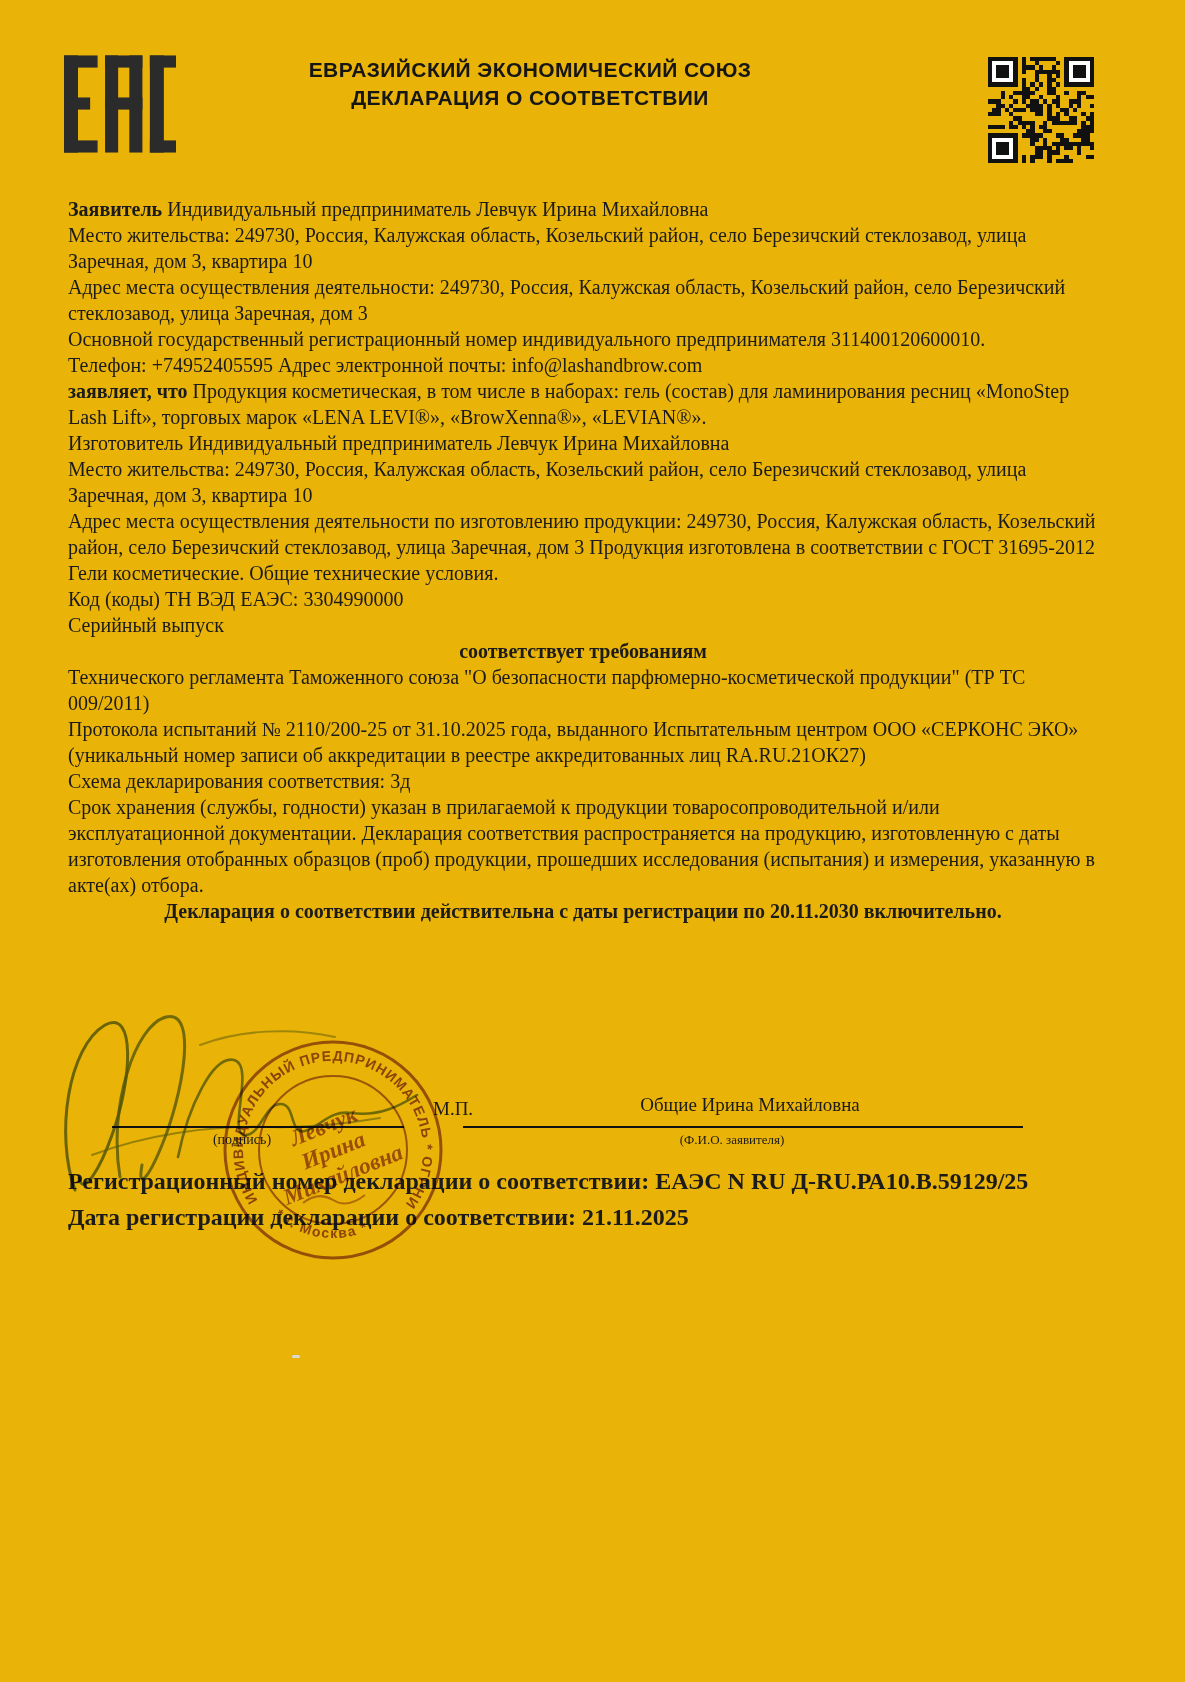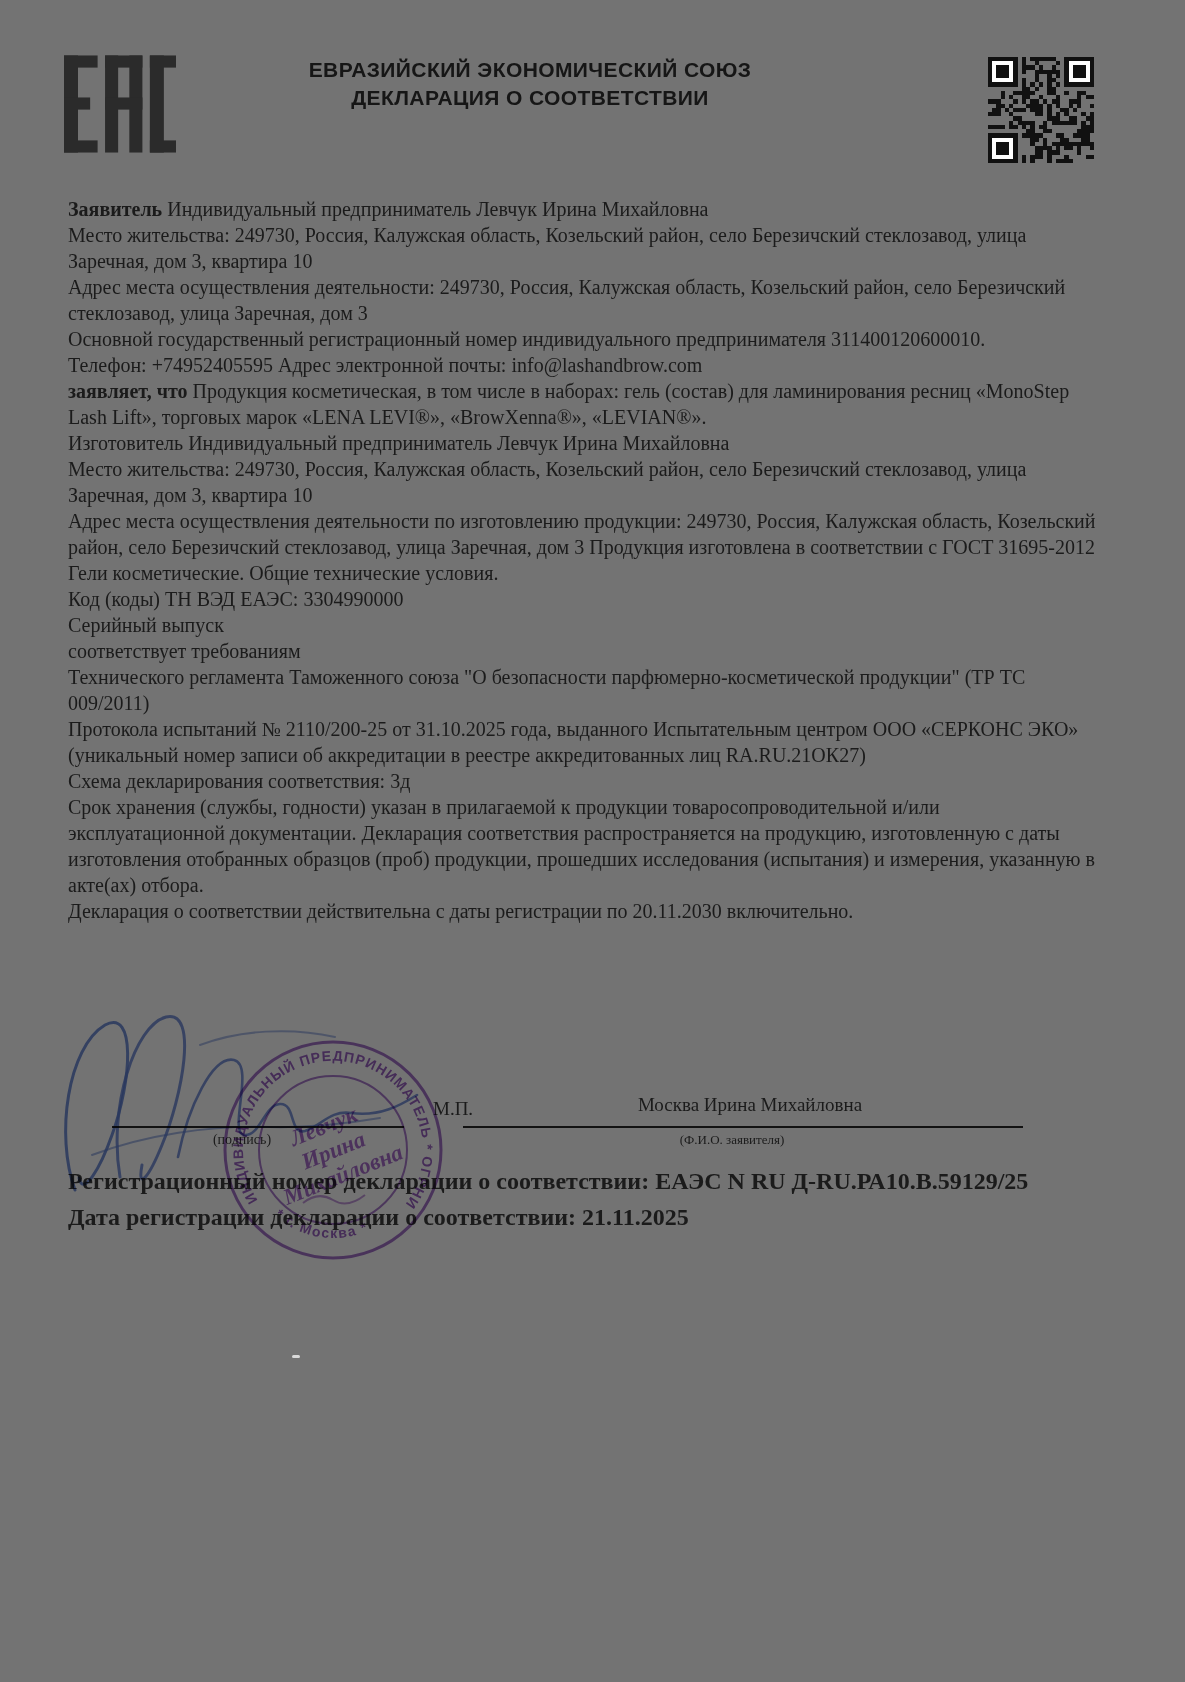--- a/index.html
+++ b/index.html
@@ -1,18 +1,18 @@
 <!DOCTYPE html>
 <html lang="ru"><head>
 <meta charset="utf-8">
 <style>
   html,body{margin:0;padding:0;background:#9a9a9a;}
   .page{
     position:relative;width:1185px;height:1682px;margin:0 auto;
-    background:#737373;overflow:hidden;
+    background:#eab308;overflow:hidden;
     font-family:"Liberation Serif","DejaVu Serif",serif;
     color:#1b1b1b;
   }
   
   .eac-logo{position:absolute;left:64px;top:52px;width:112px;height:104px;}
   .doc-title{
     position:absolute;left:240px;top:56px;width:580px;text-align:center;
     font-family:"Liberation Sans","DejaVu Sans",sans-serif;
     font-weight:bold;font-size:21px;line-height:28px;color:#161616;letter-spacing:.4px;
   }
@@ -23,21 +23,21 @@
     font-size:20px;line-height:26px;
   }
   .content .line{margin:0;}
   b.lbl{font-weight:bold;}
   .mt-declares{margin-top:21px;}
   .mt-manuf{margin-top:28px;}
   .mt-code{margin-top:8px;}
   .mt-req{margin-top:6px;}
   .mt-add{margin-top:6px;}
   .mt-valid{margin-top:16px;}
-  .bold-line{font-weight:normal;}
+  .bold-line{font-weight:bold;text-align:center;}
   
   .mp{position:absolute;left:433px;top:1098px;font-size:19px;}
   .fio-name{position:absolute;left:520px;top:1094px;width:460px;text-align:center;font-size:19px;}
   .sig-line{position:absolute;height:2px;background:#121212;top:1126px;}
   .sig-line.left{left:112px;width:292px;}
   .sig-line.right{left:463px;width:560px;}
   .sig-caption{position:absolute;top:1132px;text-align:center;font-size:14px;}
   .sig-caption.left{left:96px;width:292px;}
   .sig-caption.right{left:452px;width:560px;font-size:13px;}
   .reg-line{position:absolute;left:68px;font-weight:bold;font-size:24px;text-align:right;}
@@ -323,21 +323,21 @@
 
     <div class="line">Протокола испытаний № 2110/200-25 от 31.10.2025 года, выданного Испытательным центром ООО «СЕРКОНС ЭКО» (уникальный номер записи об аккредитации в реестре аккредитованных лиц RA.RU.21ОК27)</div>
     <div class="line">Схема декларирования соответствия: 3д</div>
 
     <div class="line">Срок хранения (службы, годности) указан в прилагаемой к продукции товаросопроводительной и/или эксплуатационной документации. Декларация соответствия распространяется на продукцию, изготовленную с даты изготовления отобранных образцов (проб) продукции, прошедших исследования (испытания) и измерения, указанную в акте(ах) отбора.</div>
 
     <div class="line bold-line mt-valid">Декларация о соответствии действительна с даты регистрации по 20.11.2030 включительно.</div>
   </div>
 
   <div class="mp">М.П.</div>
-  <div class="fio-name">Москва Ирина Михайловна</div>
+  <div class="fio-name">Общие Ирина Михайловна</div>
   <div class="sig-line left"></div>
   <div class="sig-line right"></div>
   <div class="sig-caption left">(подпись)</div>
   <div class="sig-caption right">(Ф.И.О. заявителя)</div>
 
   <div class="reg-line num">Регистрационный номер декларации о соответствии: ЕАЭС N RU Д-RU.РА10.В.59129/25</div>
   <div class="reg-line date">Дата регистрации декларации о соответствии: 21.11.2025</div>
 
   <svg class="signature-svg" viewBox="0 0 390 230" fill="none">
     <g stroke="#5b7bd0" stroke-linecap="round" fill="none">

